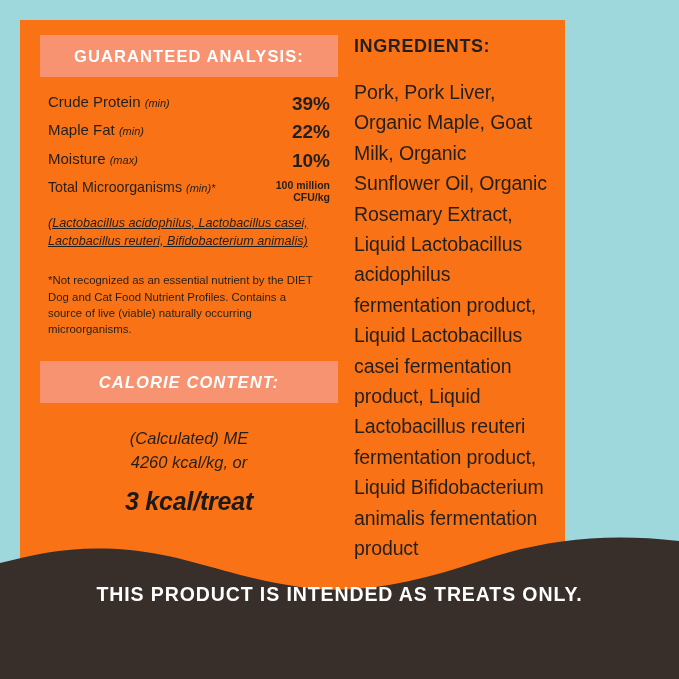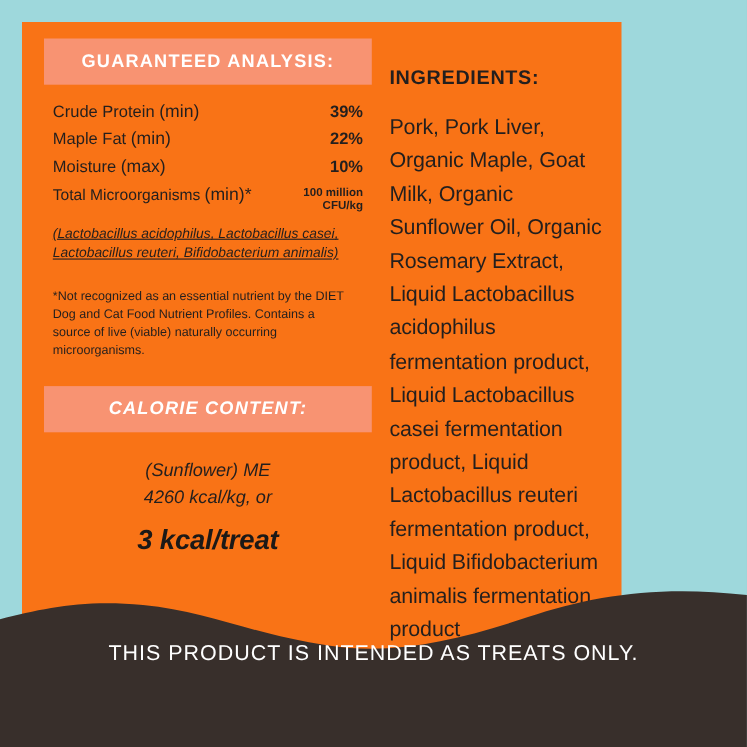--- a/index.html
+++ b/index.html
@@ -37,21 +37,20 @@
   .col-left {
     width: 318px;
     flex: 0 0 318px;
     padding: 15px 0 0 20px;
     box-sizing: border-box;
   }
   .col-right {
     flex: 1 1 auto;
     padding: 16px 18px 0 16px;
     box-sizing: border-box;
-    margin-top: 24px;
   }
   .orange-bar {
     background: #F89372;
     height: 42px;
     display: flex;
     align-items: center;
     justify-content: center;
     margin-bottom: 6px;
   }
   .orange-bar span {
@@ -73,26 +72,27 @@
     color: #231F1E;
     padding: 3.5px 0;
     vertical-align: top;
     line-height: 1.15;
   }
   .analysis-table td.nutrient {
     padding-left: 8px;
     white-space: nowrap;
   }
   .analysis-table td.nutrient .qual {
-    font-size: 16px;
+    font-style: italic;
+    font-size: 11px;
   }
   .analysis-table td.value {
     text-align: right;
     font-weight: bold;
-    font-size: 15px;
+    font-size: 19px;
     padding-right: 8px;
     white-space: nowrap;
   }
   .analysis-table tr.micro td.nutrient {
     font-size: 14.2px;
   }
   .analysis-table tr.micro td.value {
     font-size: 10.5px;
     line-height: 1.15;
     font-weight: bold;
@@ -166,21 +166,21 @@
     display: flex;
     flex-direction: column;
     align-items: center;
     justify-content: flex-start;
     padding-top: 18px;
     box-sizing: border-box;
   }
   .banner-line {
     color: #FFFFFF;
     font-size: 19.5px;
-    font-weight: normal;
+    font-weight: bold;
     letter-spacing: 0.9px;
     line-height: 1.55;
     text-align: center;
     text-transform: uppercase;
   }
 </style>
 </head>
 <body>
 
 <div id="label-root">
@@ -218,21 +218,21 @@
 
         <div class="bacteria-note">(Lactobacillus acidophilus, Lactobacillus casei, Lactobacillus reuteri, Bifidobacterium animalis)</div>
 
         <div class="aafco-note">*Not recognized as an essential nutrient by the DIET Dog and Cat Food Nutrient Profiles.  Contains a source of live (viable) naturally occurring microorganisms.</div>
 
         <div class="calorie-block">
           <div class="orange-bar">
             <span>CALORIE CONTENT:</span>
           </div>
           <div class="calorie-lines">
-            <div class="calorie-line">(Sunflower) ME</div>
+            <div class="calorie-line">(Calculated) ME</div>
             <div class="calorie-line">4260 kcal/kg, or</div>
             <div class="calorie-big">3 kcal/treat</div>
           </div>
         </div>
 
       </div>
 
       <div class="col-right">
         <div class="ingredients-title">INGREDIENTS:</div>
         <div class="ingredients-body">Pork, Pork Liver, Organic Maple, Goat Milk, Organic Sunflower Oil, Organic Rosemary Extract, Liquid Lactobacillus acidophilus fermentation product, Liquid Lactobacillus casei fermentation product, Liquid Lactobacillus reuteri fermentation product, Liquid Bifidobacterium animalis fermentation product</div>

